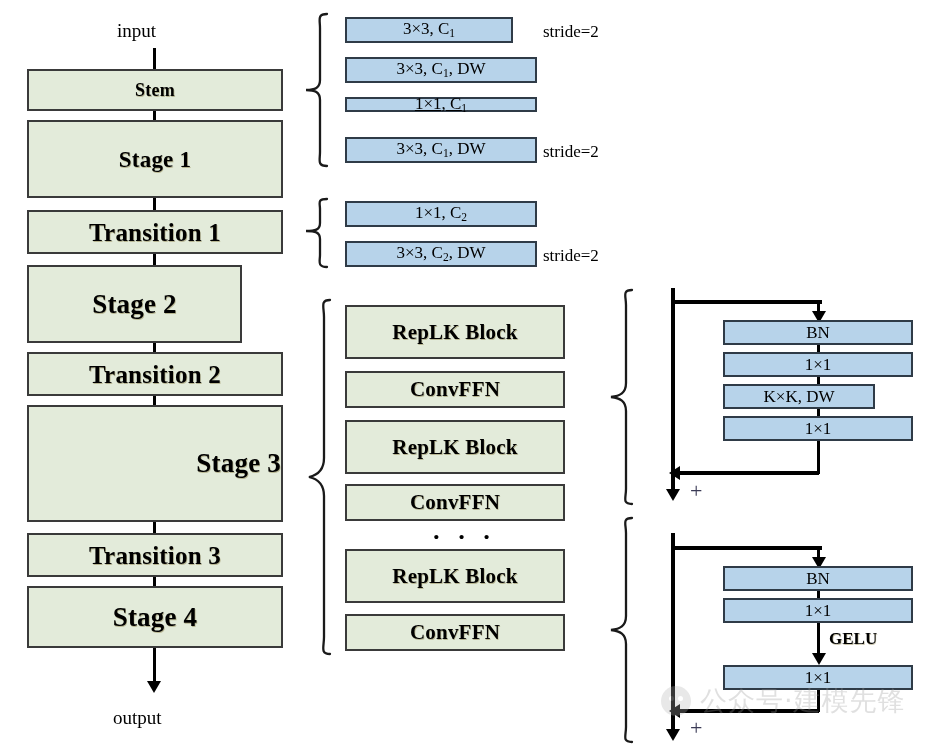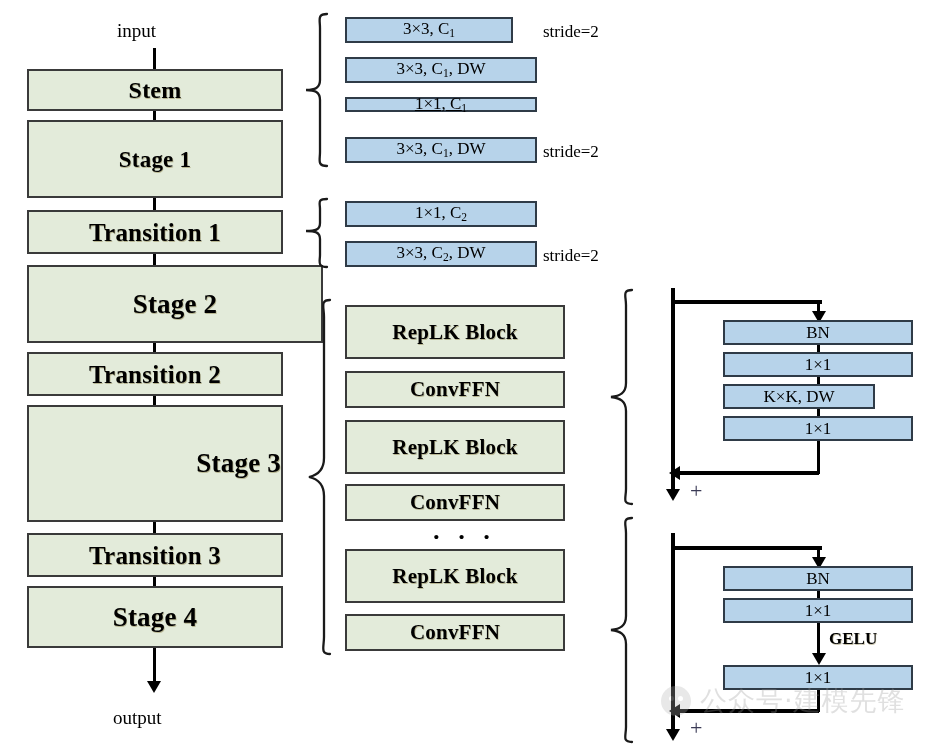--- a/index.html
+++ b/index.html
@@ -81,35 +81,35 @@
 </style>
 </head>
 <body>
 
 <div class="stage">
 
   <div class="lbl io" style="left:117px;top:20px;">input</div>
   <div class="vline" style="left:153px;top:48px;height:21px;"></div>
 
   <div class="box green" style="left:27px;top:69px;width:256px;height:42px;">
-    <span class="t" style="font-size:24px;">Stem</span>
+    <span class="t" style="font-size:18px;">Stem</span>
   </div>
   <div class="vline" style="left:153px;top:111px;height:9px;"></div>
 
   <div class="box green" style="left:27px;top:120px;width:256px;height:78px;">
     <span class="t" style="font-size:23px;">Stage 1</span>
   </div>
   <div class="vline" style="left:153px;top:198px;height:12px;"></div>
 
   <div class="box green" style="left:27px;top:210px;width:256px;height:44px;">
     <span class="t" style="font-size:25px;">Transition 1</span>
   </div>
   <div class="vline" style="left:153px;top:254px;height:11px;"></div>
 
-  <div class="box green" style="left:27px;top:265px;width:296px;height:78px;">
+  <div class="box green" style="left:27px;top:265px;width:215px;height:78px;">
     <span class="t" style="font-size:27px;">Stage 2</span>
   </div>
   <div class="vline" style="left:153px;top:343px;height:9px;"></div>
 
   <div class="box green" style="left:27px;top:352px;width:256px;height:44px;">
     <span class="t" style="font-size:25px;">Transition 2</span>
   </div>
   <div class="vline" style="left:153px;top:396px;height:9px;"></div>
 
   <div class="box green" style="left:27px;top:405px;width:256px;height:117px;justify-content:flex-end;">

